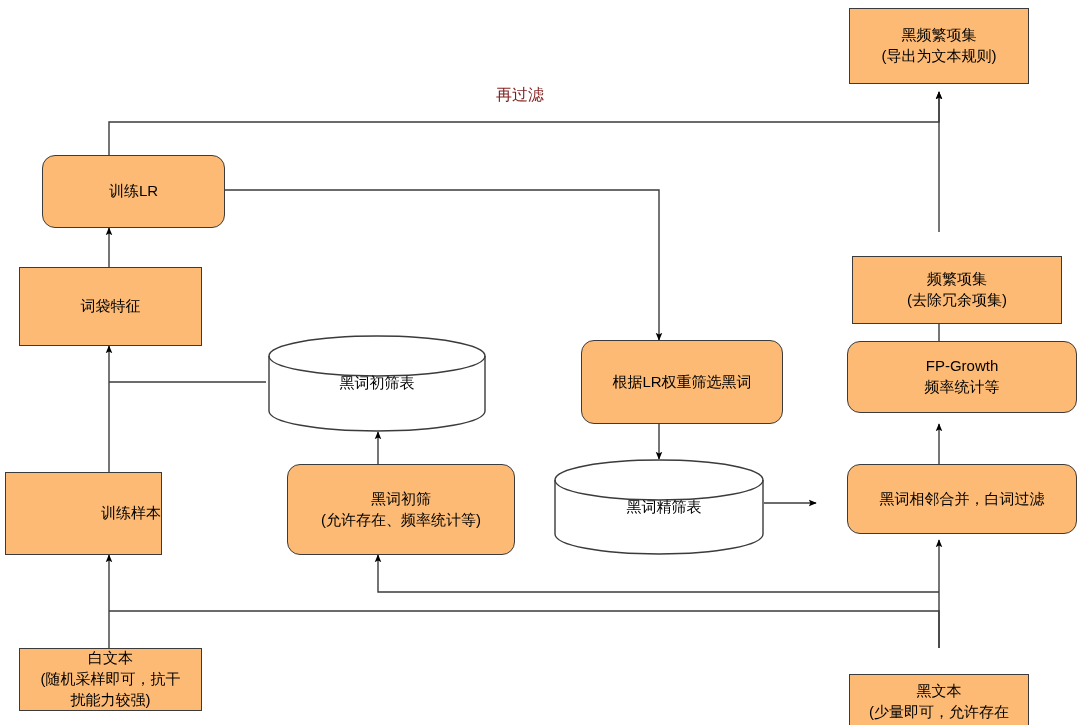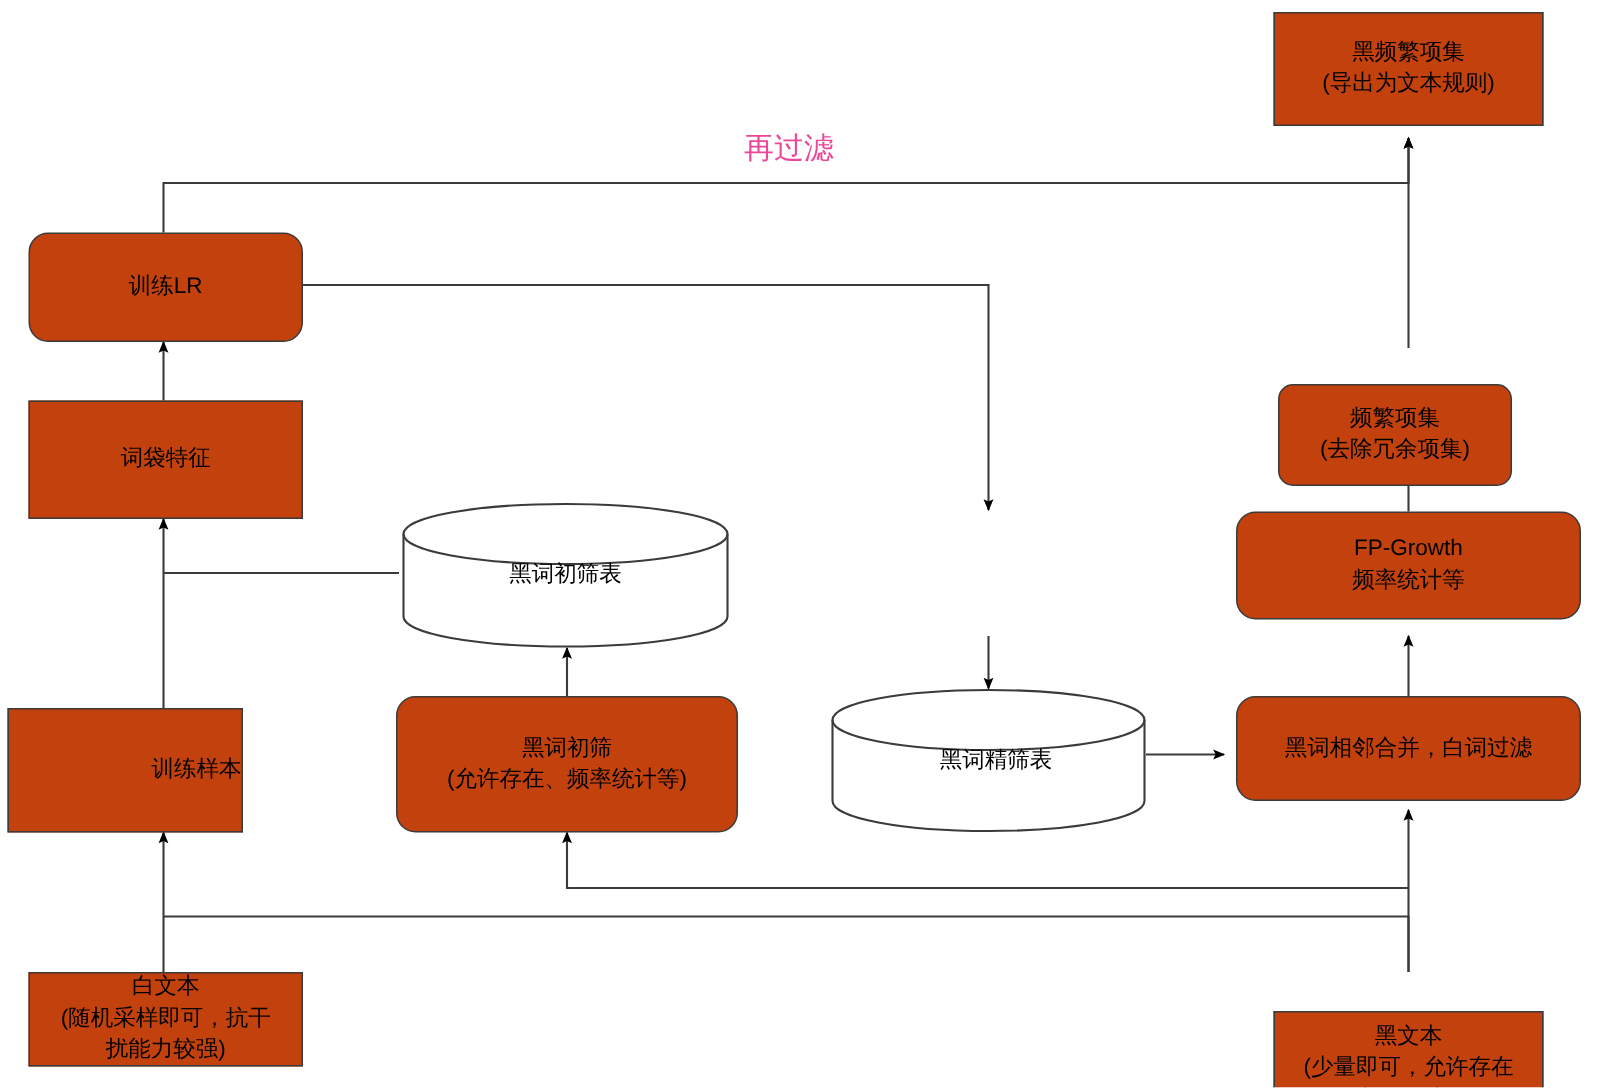--- a/index.html
+++ b/index.html
@@ -27,51 +27,52 @@
     position: absolute;
     box-sizing: border-box;
     display: flex;
     align-items: center;
     justify-content: center;
     text-align: center;
     color: #000000;
     font-size: 15px;
     line-height: 1.38;
     white-space: pre-line;
-    background: #c2410c;
+    background: #fdba74;
     z-index: 2;
   }
   .rect {
     border: 1.4px solid #3b3b3b;
   }
   .rounded {
     border: 1.4px solid #3b3b3b;
     border-radius: 13px;
+    margin-left: 23px;
   }
   .cyl {
     border: none;
     background: transparent;
   }
   .cyl .cyl-svg {
     position: absolute;
     left: 0;
     top: 0;
     width: 100%;
     height: 100%;
     z-index: 1;
   }
   .cyl .cyl-label {
     position: relative;
     z-index: 2;
     width: 100%;
   }
   .edge-label {
     position: absolute;
-    font-size: 20px;
-    color: #ec4899;
+    font-size: 16px;
+    color: #7f1d1d;
     z-index: 3;
     background: #ffffff;
     padding: 0 4px;
     white-space: nowrap;
   }
 </style>
 </head>
 <body>
 
 <div id="canvas">
@@ -114,21 +115,21 @@
 
       <path d="M939,232 L939,92" marker-end="url(#arrow)"></path>
     </g>
   </svg>
 
   <div class="node rect" style="left:849px; top:8px; width:180px; height:76px;">
     <span>黑频繁项集
 (导出为文本规则)</span>
   </div>
 
-  <div class="node rect" style="left:852px; top:256px; width:156px; height:68px;border-radius:10px;">
+  <div class="node rect" style="left:852px; top:256px; width:210px; height:68px;">
     <span>频繁项集
 (去除冗余项集)</span>
   </div>
 
   <div class="node rounded" style="left:824px; top:341px; width:230px; height:72px;">
     <span>FP-Growth
 频率统计等</span>
   </div>
 
   <div class="node rounded" style="left:824px; top:464px; width:230px; height:70px;">
@@ -166,20 +167,23 @@
       <path d="M1,21 C1,32.5 49.6,41 109,41 C168.4,41 217,32.5 217,21" fill="none" stroke="#3b3b3b" stroke-width="1.4"></path>
     </svg>
     <span class="cyl-label">黑词初筛表</span>
   </div>
 
   <div class="node rounded" style="left:264px; top:464px; width:228px; height:91px;">
     <span>黑词初筛
 (允许存在、频率统计等)</span>
   </div>
 
+  <div class="node rounded" style="left:558px; top:340px; width:202px; height:84px;">
+    <span>根据LR权重筛选黑词</span>
+  </div>
 
   <div class="node cyl" style="left:554px; top:459px; width:210px; height:96px;padding-left:10px;">
     <svg class="cyl-svg" viewBox="0 0 210 96" preserveAspectRatio="none">
       <path d="M1,21 C1,9.5 47.8,1 105,1 C162.2,1 209,9.5 209,21 L209,75
                C209,86.5 162.2,95 105,95 C47.8,95 1,86.5 1,75 Z" fill="#ffffff" stroke="#3b3b3b" stroke-width="1.4"></path>
       <path d="M1,21 C1,32.5 47.8,41 105,41 C162.2,41 209,32.5 209,21" fill="none" stroke="#3b3b3b" stroke-width="1.4"></path>
     </svg>
     <span class="cyl-label">黑词精筛表</span>
   </div>
 

